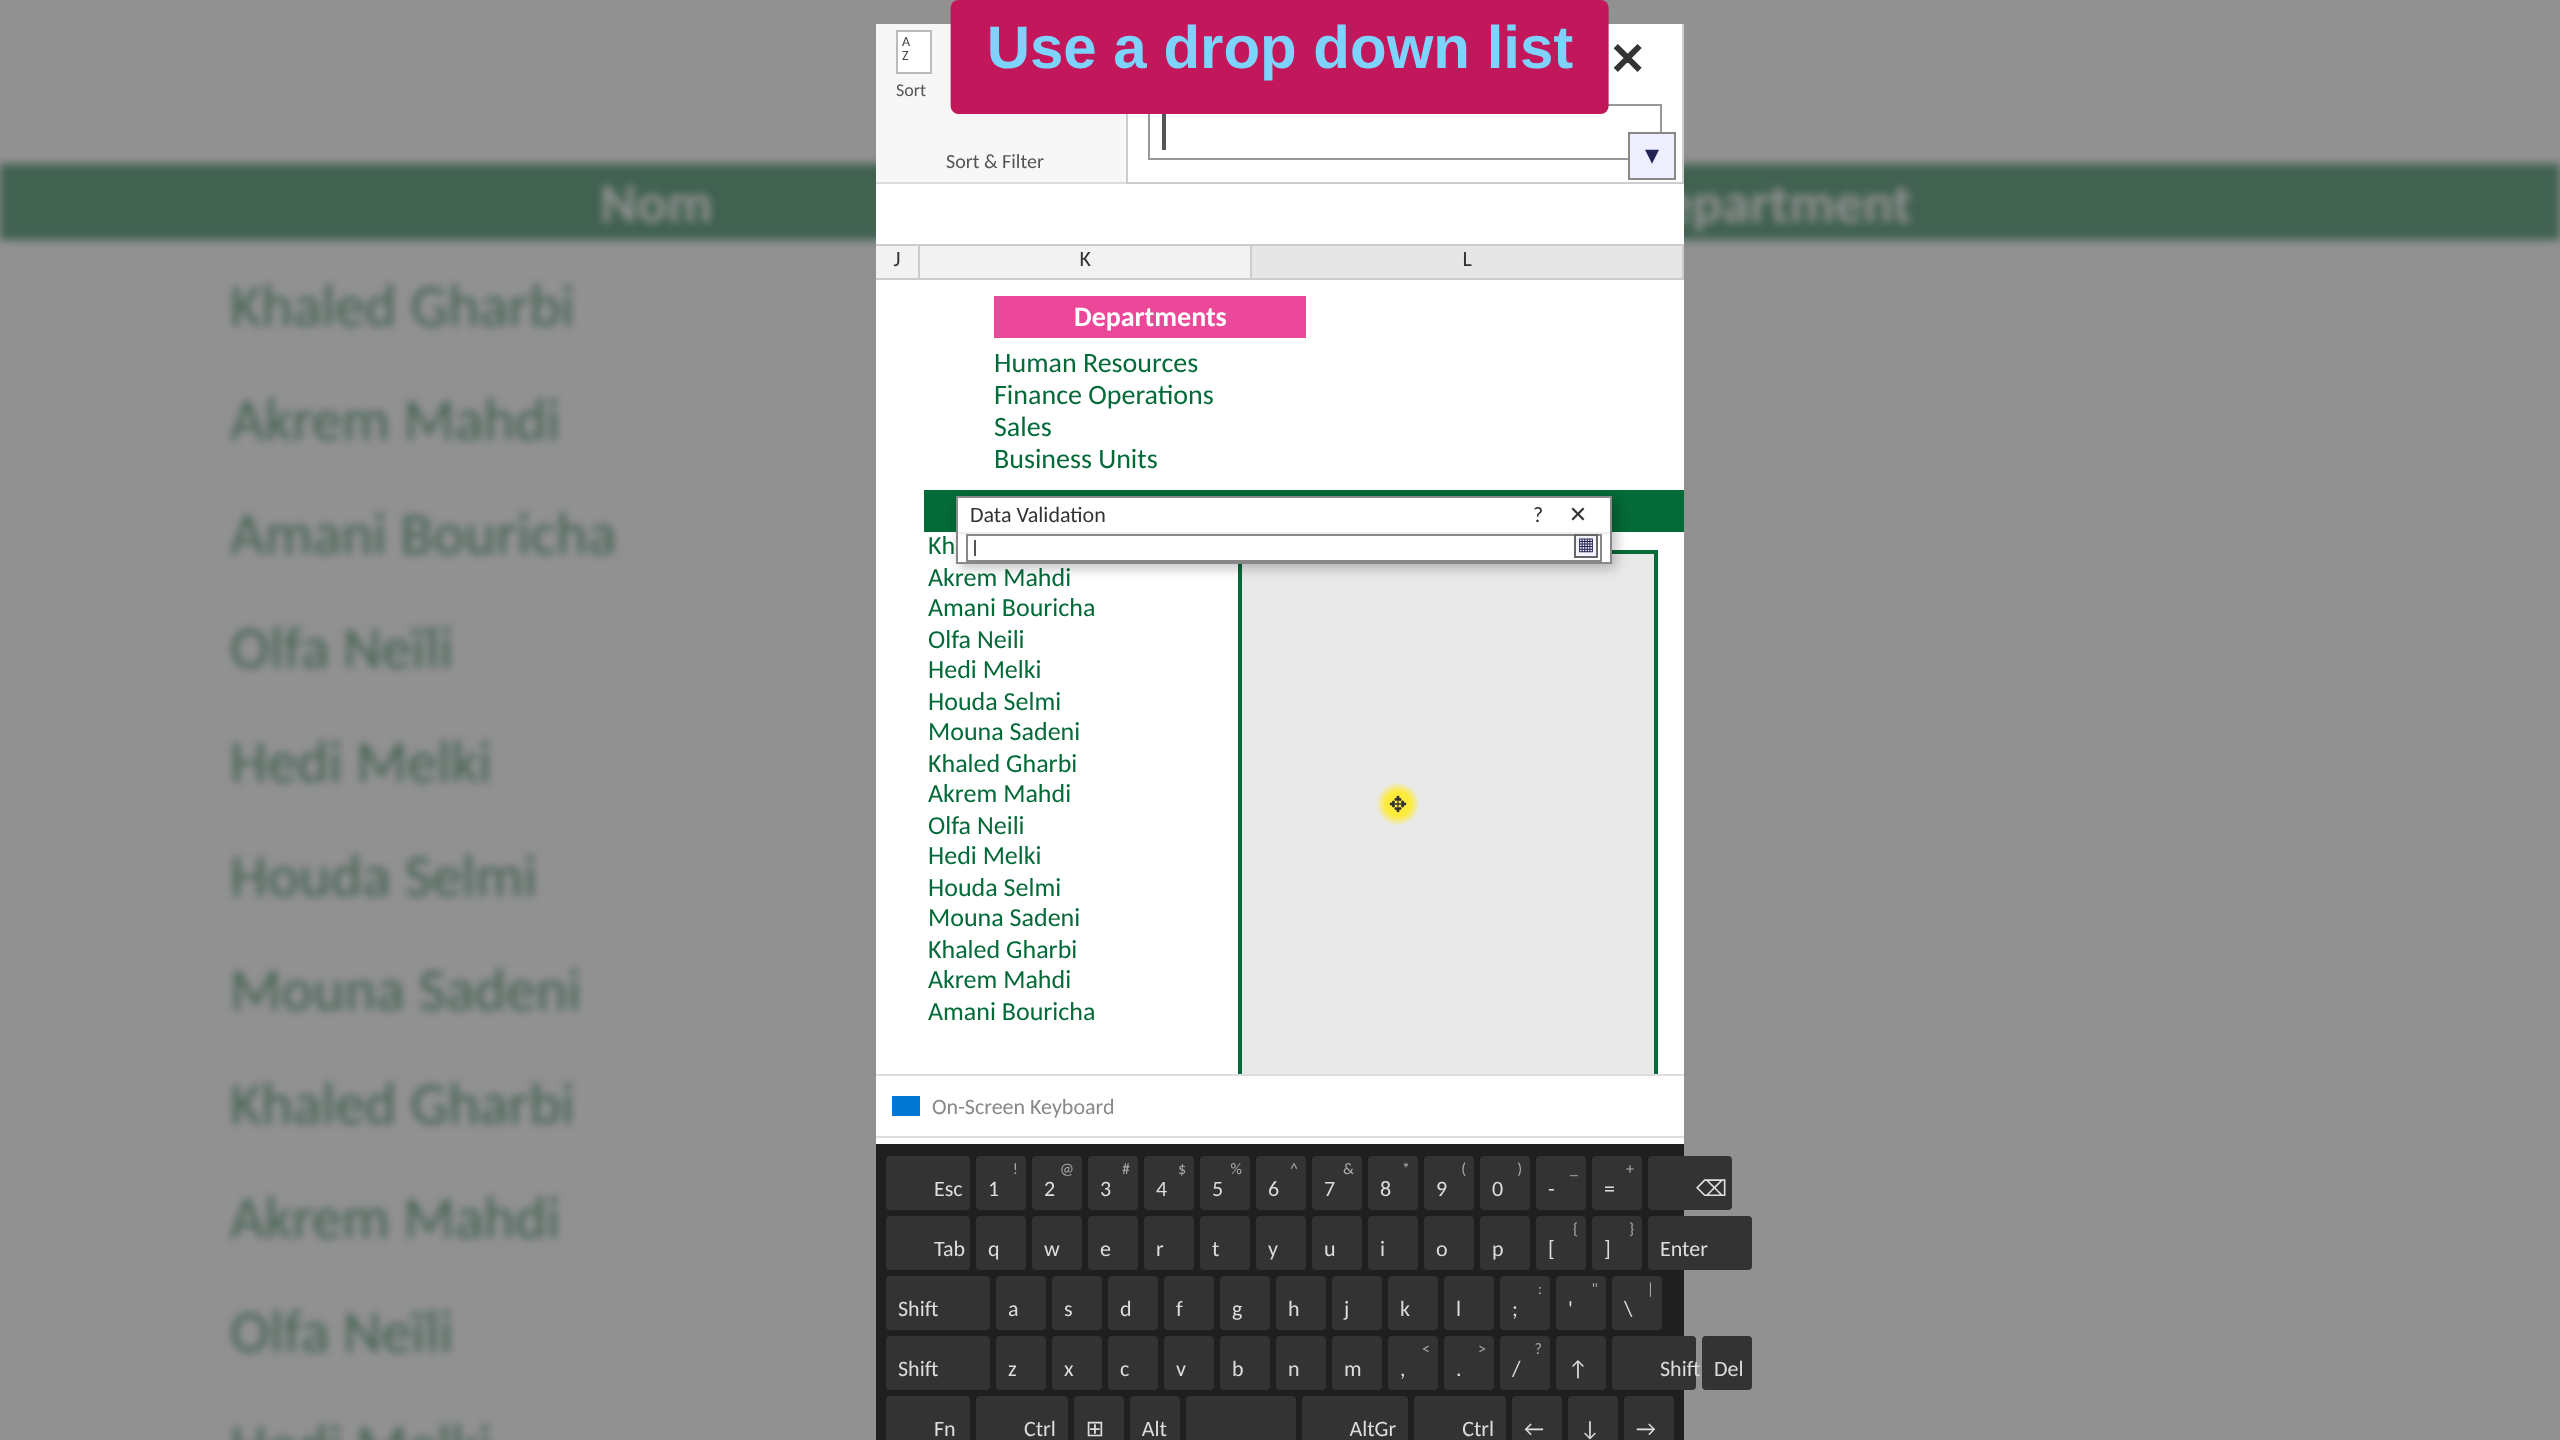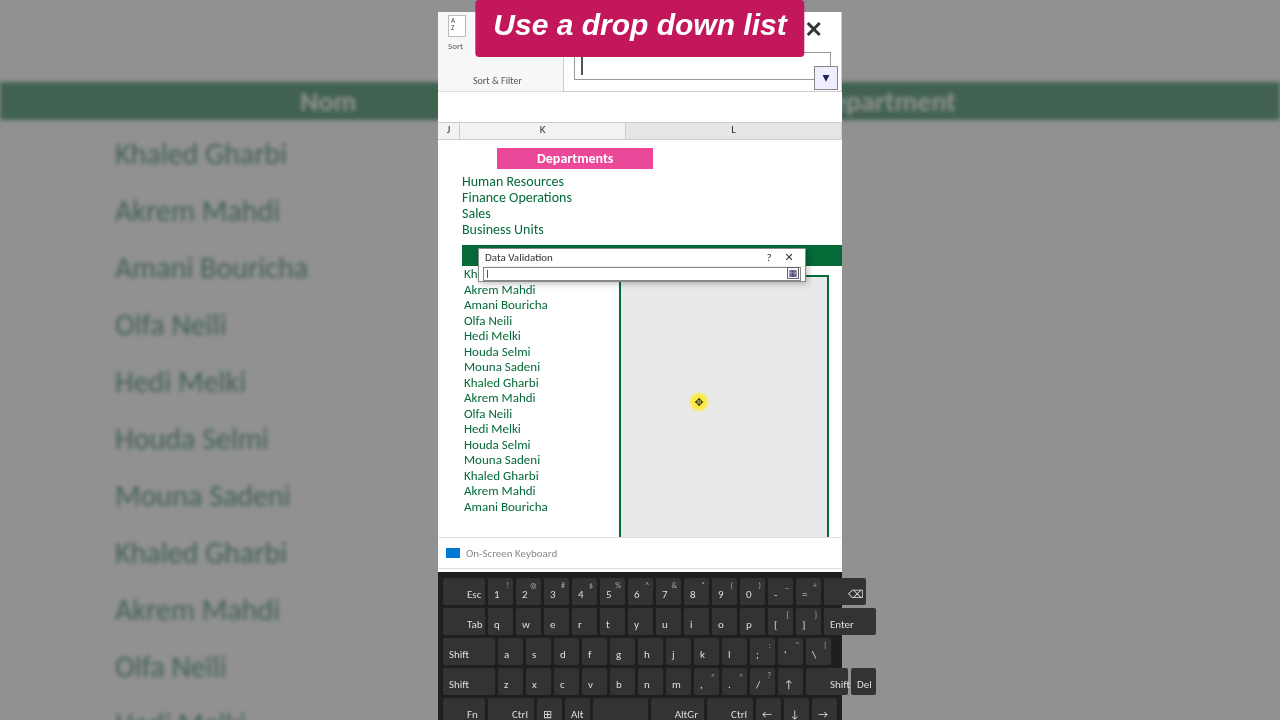--- a/index.html
+++ b/index.html
@@ -35,21 +35,21 @@
 
   .right-tool { position: absolute; top: 54px; right: 4px; width: 24px; height: 24px; border: 1px solid #888; background: #eef; font-size: 14px; text-align: center; line-height: 22px; color: #225; }
 
   .col-headers { position: absolute; top: 110px; left: 0; right: 0; height: 18px; background: #f2f2f2; border-top: 1px solid #ccc; border-bottom: 1px solid #ccc; display: flex; font-size: 11px; color: #333; }
   .col-j { width: 22px; border-right: 1px solid #ccc; text-align: center; }
   .col-k { flex: 1; border-right: 1px solid #ccc; text-align: center; background: #f2f2f2; }
   .col-l { flex: 1.3; border-right: 1px solid #ccc; text-align: center; background: #e6e6e6; }
 
   .sheet { position: absolute; top: 128px; left: 24px; right: 0; bottom: 183px; color: #046a38; font-family: Calibri; font-size: 14px; }
   .dept-hdr { display: inline-block; background: #ec4899; color: #fff; font-weight: 700; padding: 2px 40px; margin: 8px 35px 0px 35px; }
-  .dept-list { margin-top: 4px; }
+  .dept-list { margin-left: 35px; margin-top: 4px; }
   .dept-list div { height: 16px; }
 
   .names-tbl { margin-top: 8px; }
   .tbl-hdr { display: flex; background: #046a38; color: #fff; font-weight: 700; font-size: 14px; }
   .tbl-hdr .nom { width: 155px; text-align: center; padding: 2px 0; }
   .tbl-hdr .dept { flex: 1; text-align: center; padding: 2px 0; }
   .name-rows { margin-left: 2px; }
   .name-rows div { height: 15.5px; font-size: 13px; }
 
   .sel-range { position: absolute; top: 263px; left: 181px; width: 210px; height: 274px; border: 2px solid #046a38; background: rgba(200,200,200,0.4); pointer-events: none; }
@@ -69,21 +69,21 @@
   .osk-icon { width: 14px; height: 10px; background: #0078d4; margin-right: 6px; }
 
   .keyboard { position: absolute; bottom: 0; left: 0; right: 0; height: 160px; background: #1f1f1f; padding: 6px 5px; }
   .krow { display: flex; gap: 3px; margin-bottom: 3px; }
   .key { background: #333; color: #ddd; border-radius: 2px; font-size: 11px; display: flex; align-items: flex-end; justify-content: flex-start; padding: 4px 6px; height: 27px; min-width: 25px; position: relative; }
   .key.sp { flex: 1; }
   .key.wide { min-width: 42px; padding-left: 24px; }
   .key.wider { min-width: 52px; text-align: center; }
   .key .sup { position: absolute; top: 2px; right: 4px; font-size: 8px; color: #aaa; }
 
-  .banner { position: absolute; top: 0; left: 50%; transform: translateX(-50%); background: #c2185b; color: #ffffff; font-size: 30px; font-weight: 700; padding: 8px 18px 14px; text-align: left; line-height: 1.15; border-radius: 4px; font-family: 'Segoe UI', sans-serif; font-style: italic; }
+  .banner { position: absolute; top: 0; left: 50%; transform: translateX(-50%); background: #c2185b; color: #7dd3fc; font-size: 30px; font-weight: 700; padding: 8px 18px 14px; text-align: left; line-height: 1.15; border-radius: 4px; font-family: 'Segoe UI', sans-serif; }
 </style>
 </head>
 <body>
 
 <div class="bg-layer">
   <div class="bg-header">
     <span class="lbl nom">Nom</span>
     <span class="lbl dept">epartment</span>
   </div>
   <div class="bg-names" id="bg-names">

